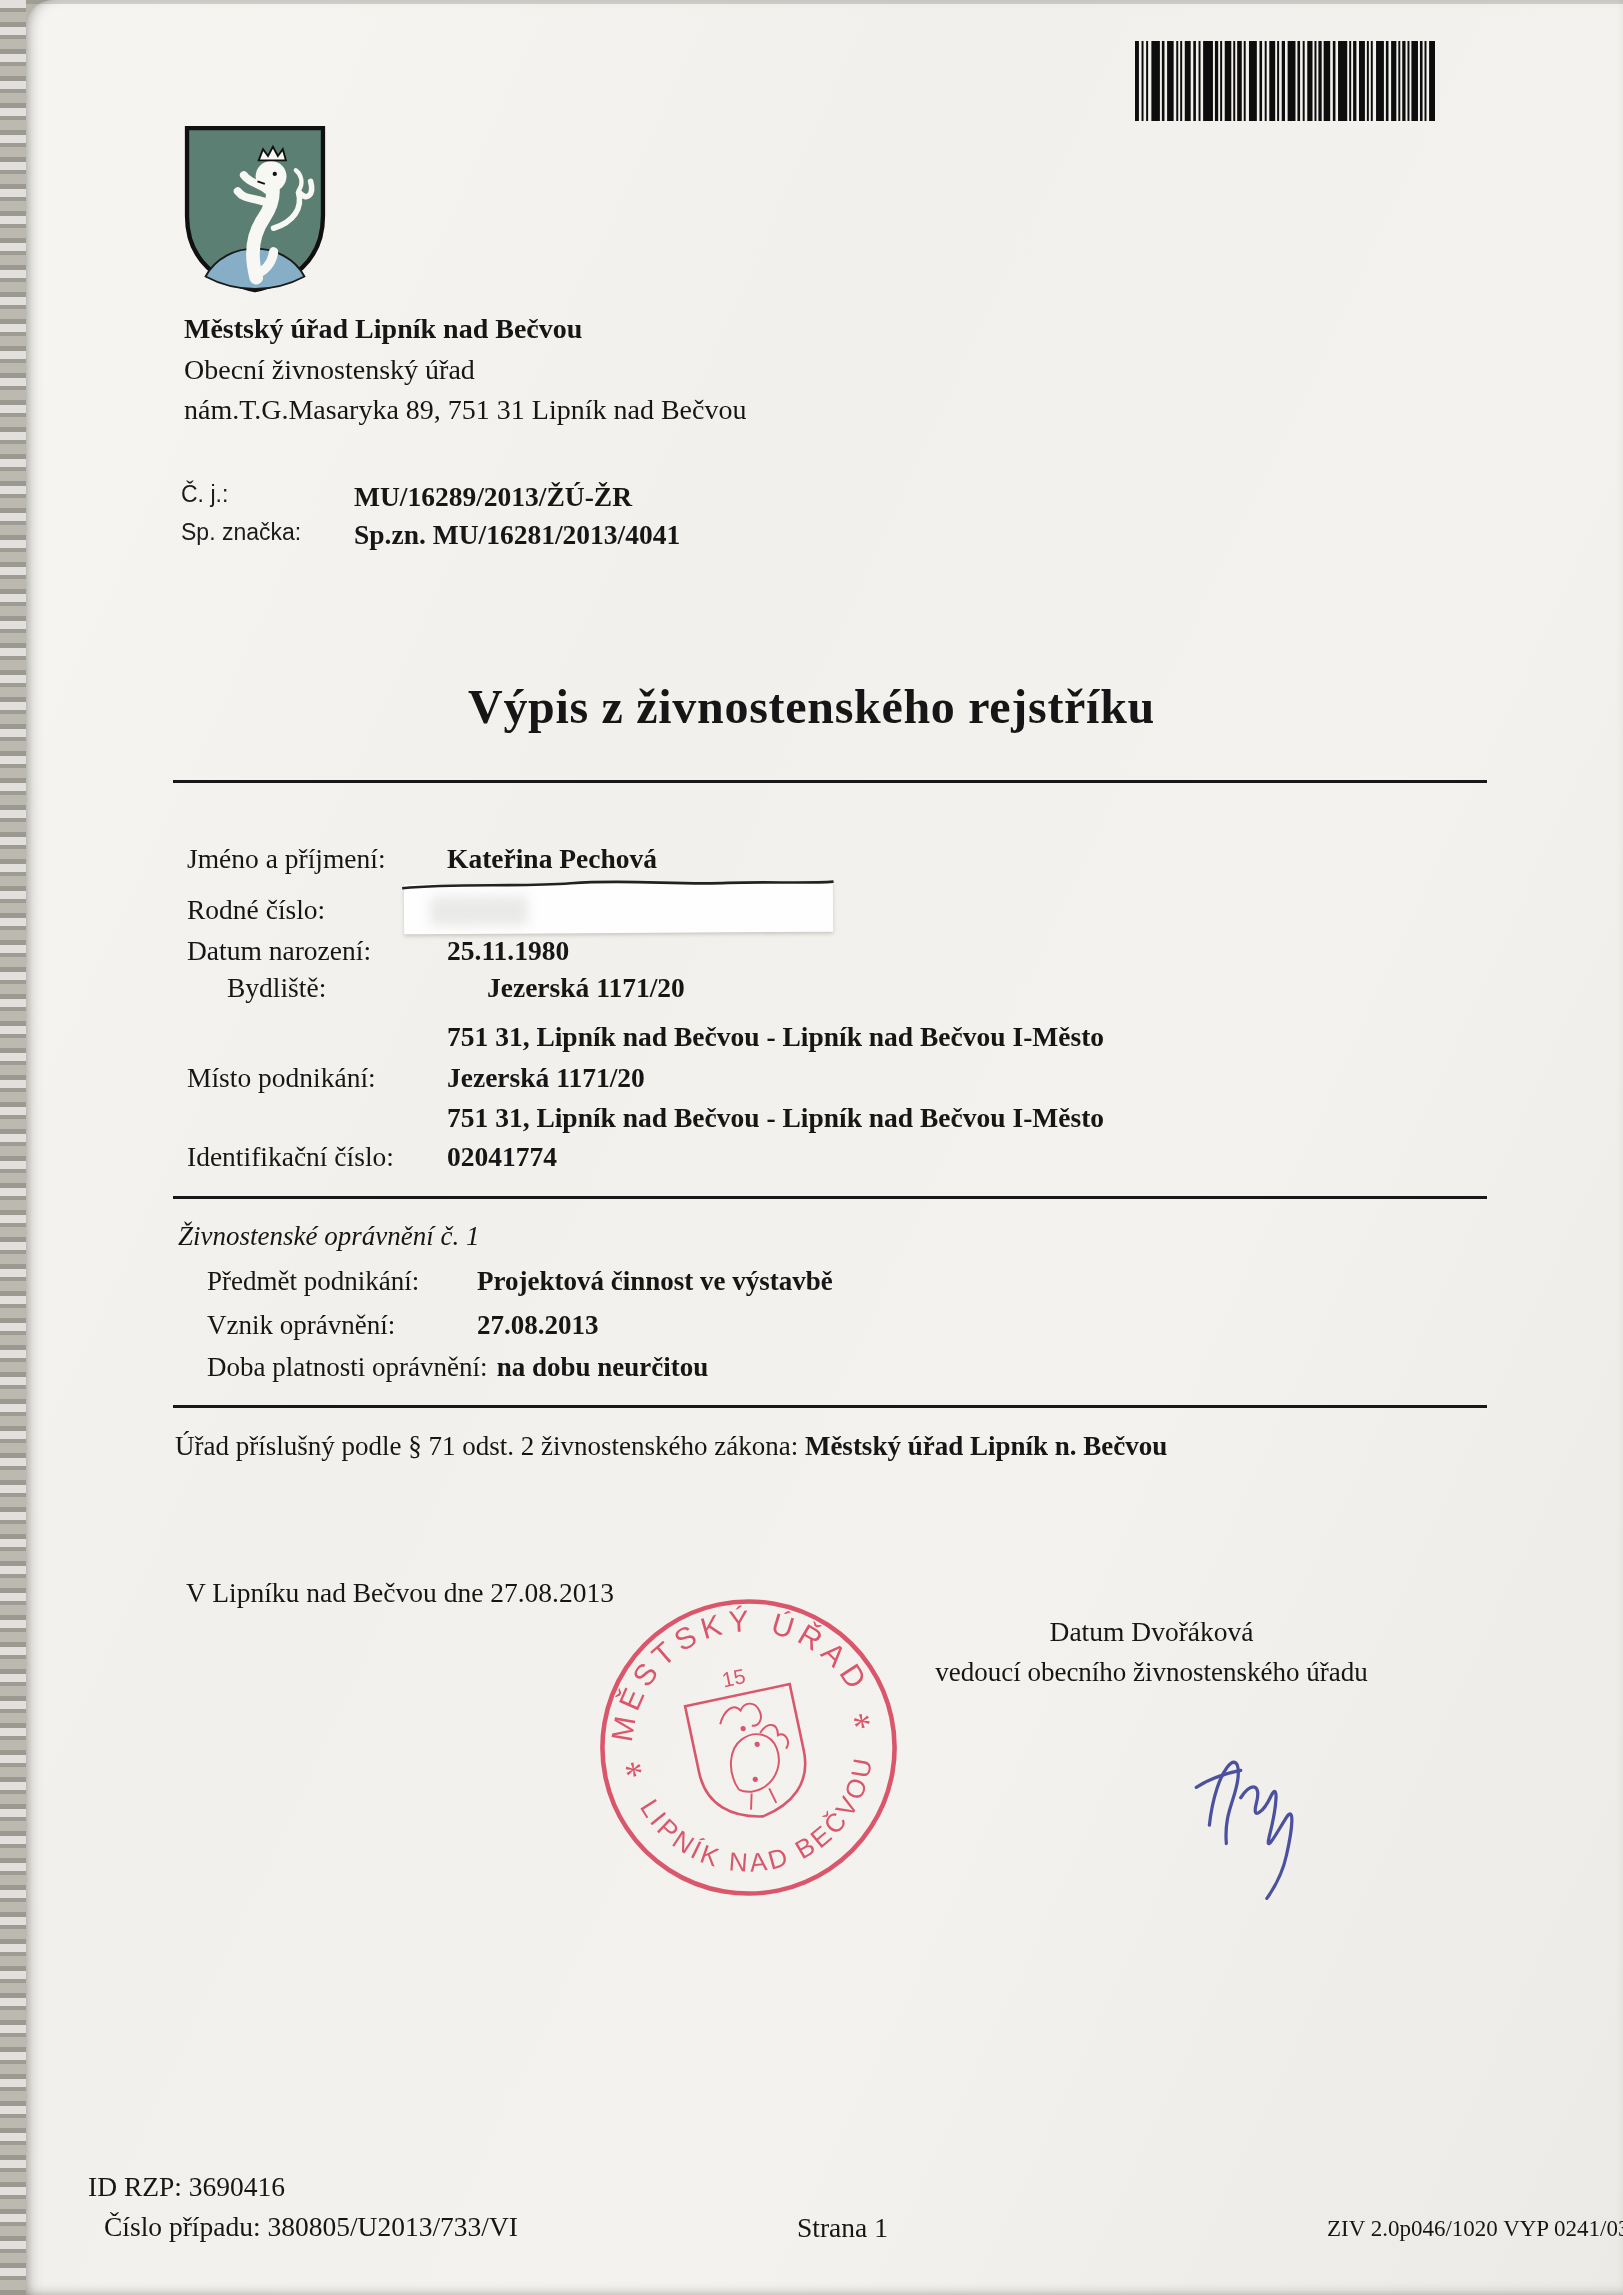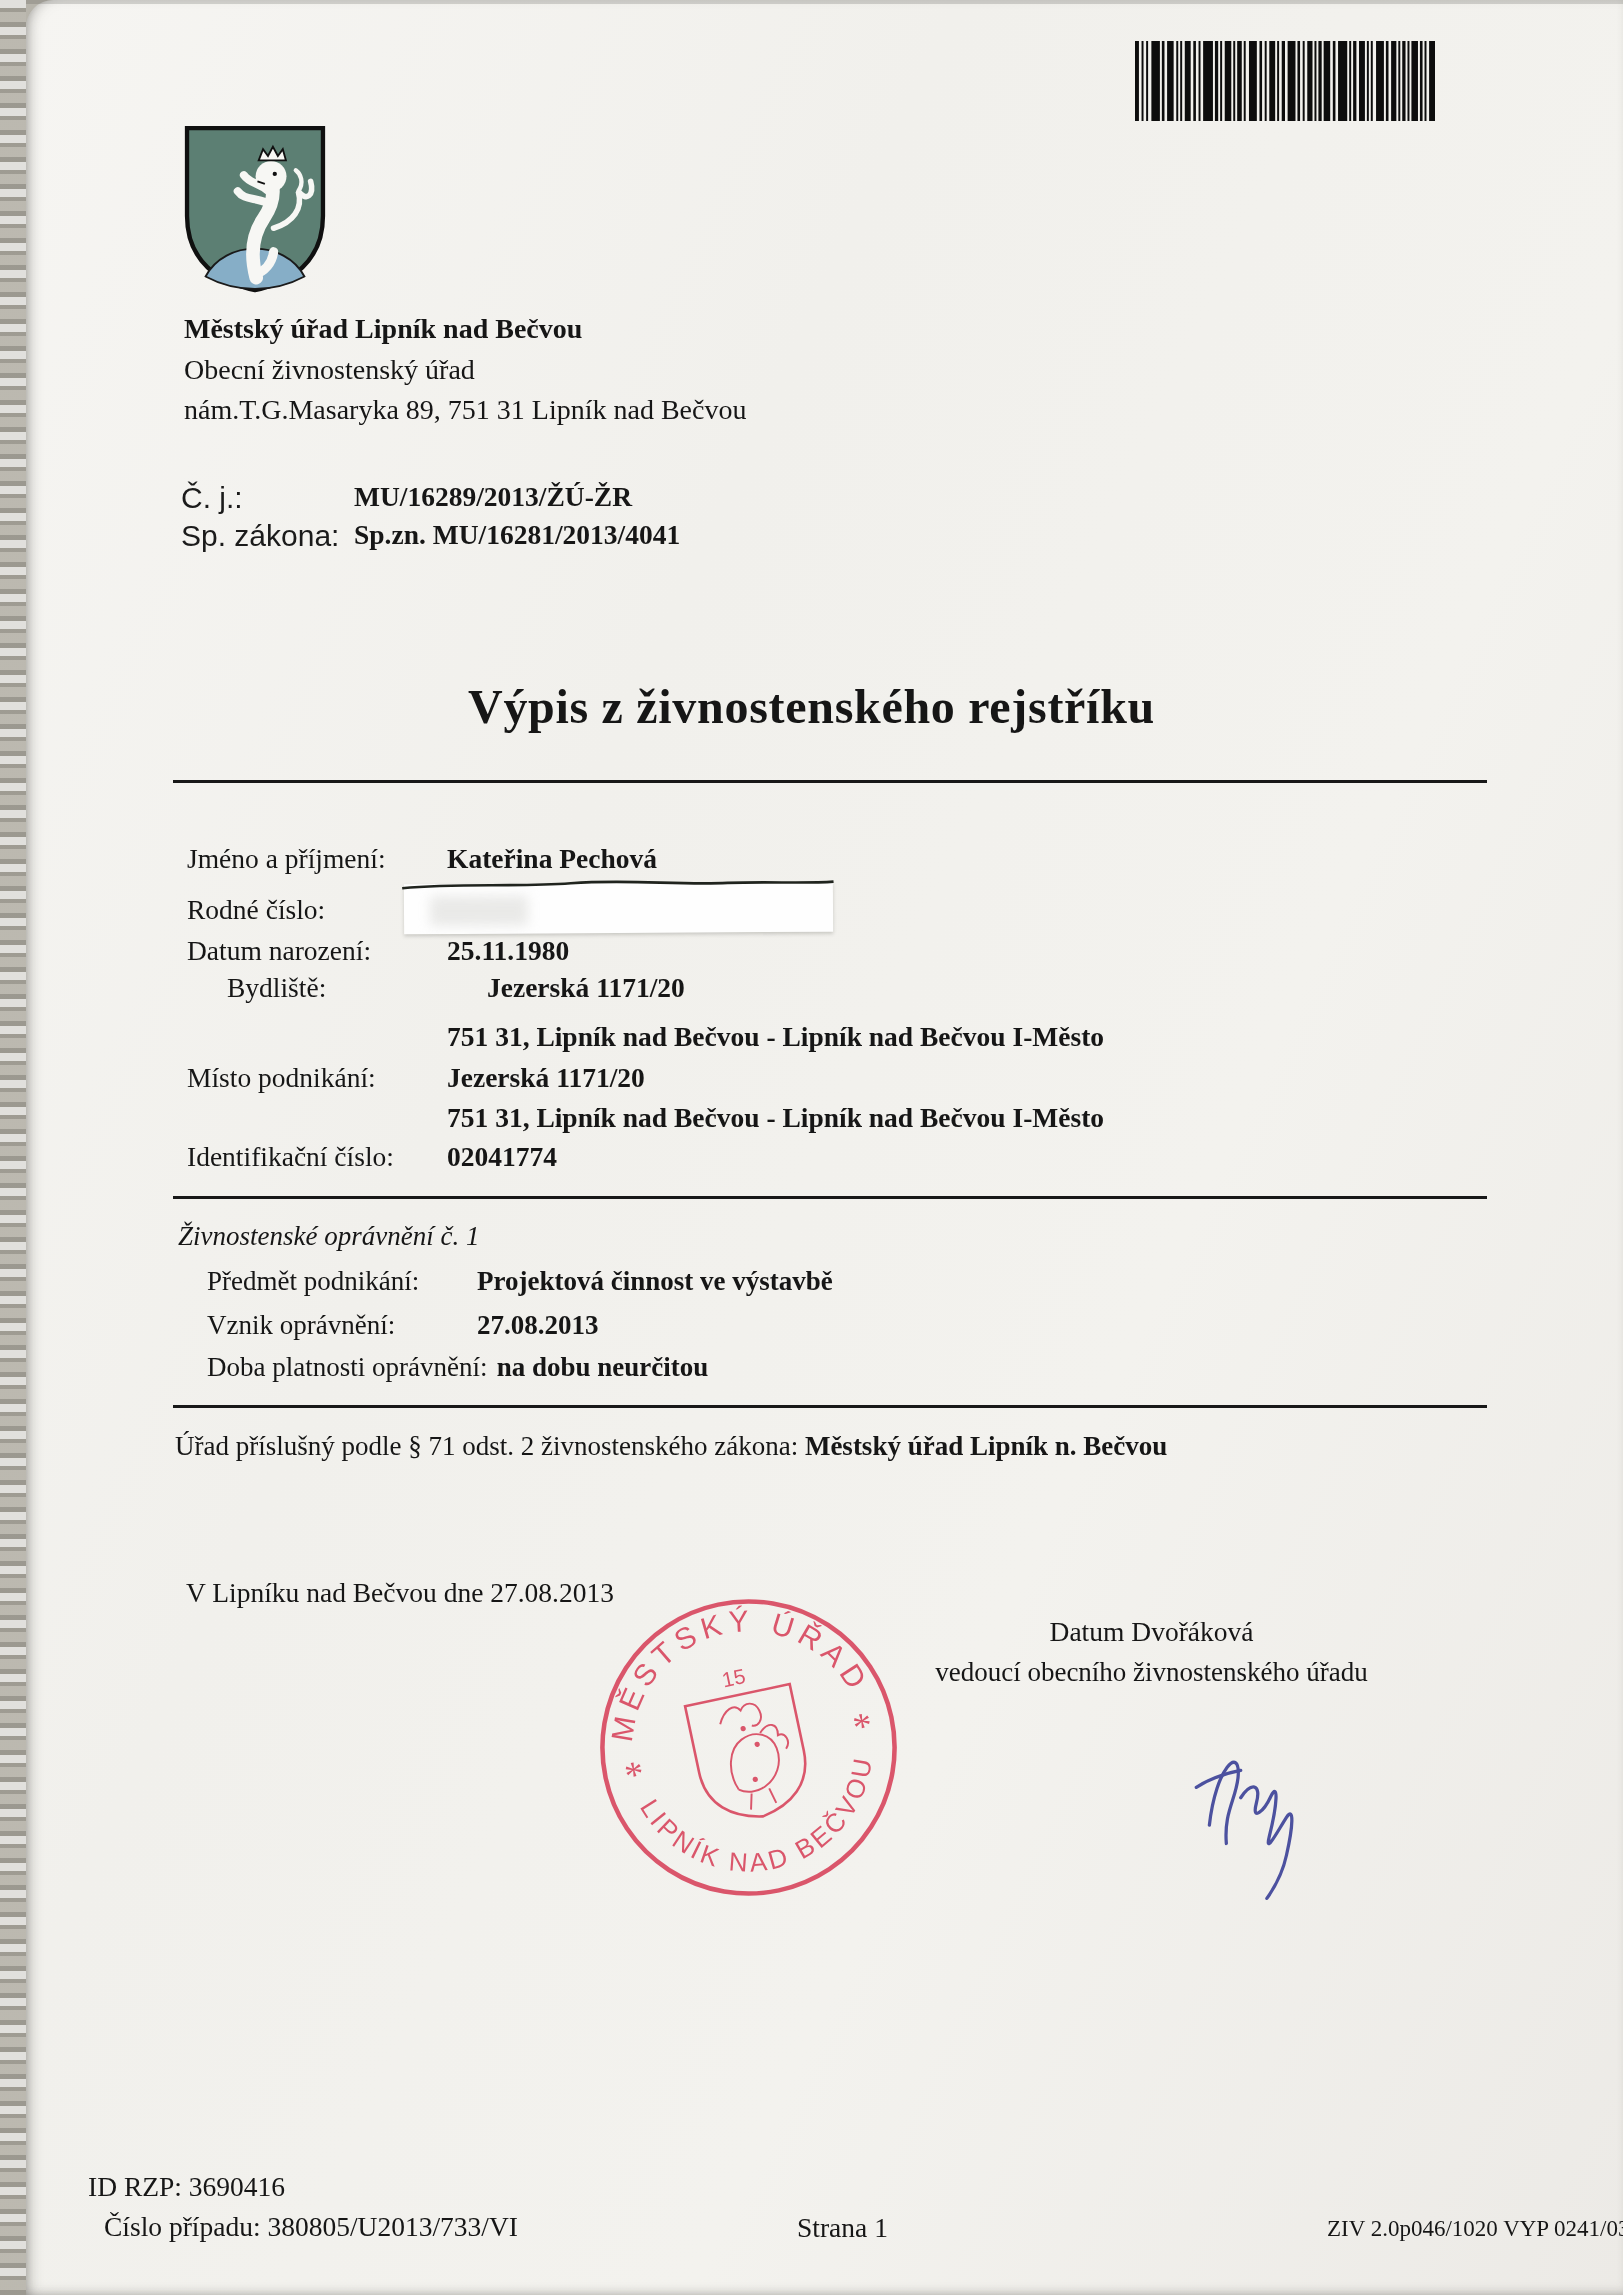--- a/index.html
+++ b/index.html
@@ -38,21 +38,21 @@
   
   .hline{position:absolute;left:184px;white-space:nowrap;font-size:28px;}
   .h1{top:313px;font-weight:700;}
   .h2{top:354px;}
   .h3{top:394px;}
 
   
   .refrow{position:absolute;left:181px;display:flex;white-space:nowrap;}
   .ref1{top:481px;}
   .ref2{top:519px;}
-  .reflbl{flex:0 0 173px;font-family:"Liberation Sans","DejaVu Sans",sans-serif;font-size:30px;color:#1b1b1b;}
+  .reflbl{flex:0 0 173px;font-family:"Liberation Sans","DejaVu Sans",sans-serif;font-size:23px;color:#1b1b1b;}
   .refval{font-size:27.5px;font-weight:700;}
 
   
   .title{position:absolute;left:0;right:0;top:679px;text-align:center;font-size:48px;font-weight:700;letter-spacing:0.7px;}
   .rule{position:absolute;left:173px;width:1314px;height:3.3px;background:#181818;}
   .rule1{top:780px;}
   .rule2{top:1196px;}
   .rule3{top:1405px;}
 
   
@@ -189,21 +189,21 @@
 
 <div class="hline h1">Městský úřad Lipník nad Bečvou</div>
 <div class="hline h2">Obecní živnostenský úřad</div>
 <div class="hline h3">nám.T.G.Masaryka 89, 751 31 Lipník nad Bečvou</div>
 
 <div class="refrow ref1">
   <span class="reflbl">Č. j.:</span>
   <span class="refval">MU/16289/2013/ŽÚ-ŽR</span>
 </div>
 <div class="refrow ref2">
-  <span class="reflbl">Sp. zákona:</span>
+  <span class="reflbl">Sp. značka:</span>
   <span class="refval">Sp.zn. MU/16281/2013/4041</span>
 </div>
 
 <div class="title">Výpis z živnostenského rejstříku</div>
 <div class="rule rule1"></div>
 
 <div class="frow r-name">
   <span class="flbl">Jméno a příjmení:</span>
   <span class="fval">Kateřina Pechová</span>
 </div>

